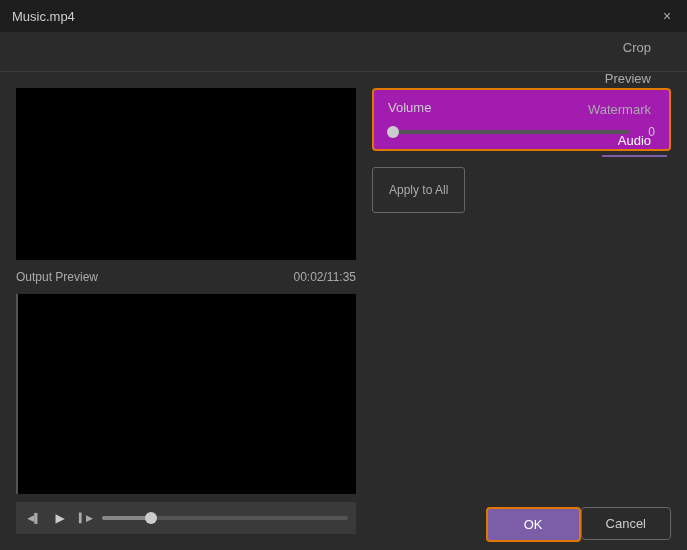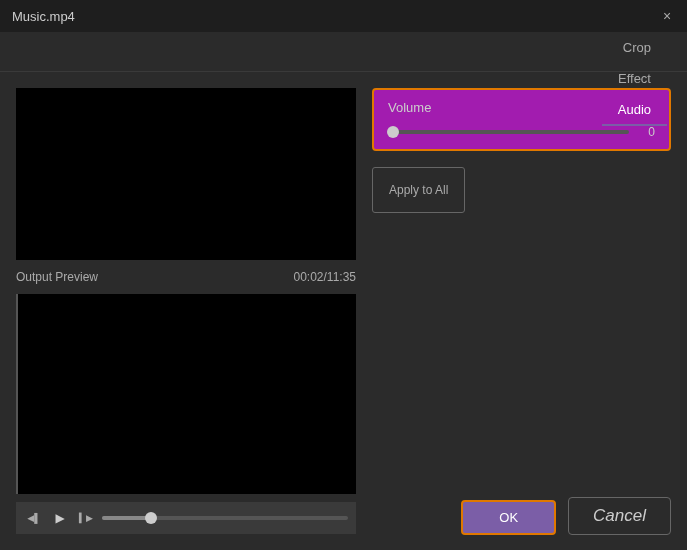--- a/index.html
+++ b/index.html
@@ -241,64 +241,65 @@
       padding: 15px 16px;
       font-size: 12px;
       border-radius: 3px;
       cursor: pointer;
       align-self: flex-start;
     }
 
     
     .bottom-buttons {
       position: absolute;
-      bottom: 15px;
+      bottom: 8px;
       right: 16px;
       display: flex;
-      gap: 12px;
-      align-items: flex-end;
+      align-items: flex-start;
     }
 
     .btn-ok {
       background: #7b5ea7;
       border: 2px solid #e07800;
       color: #fff;
       padding: 8px 36px;
       font-size: 13px;
       border-radius: 4px;
       cursor: pointer;
     }
 
     .btn-cancel {
       background: transparent;
       border: 1px solid #666;
       color: #ccc;
       padding: 8px 24px;
-      font-size: 17px;
+      font-size: 13px;
       border-radius: 4px;
       cursor: pointer;
-      font-style: italic;
     }
   </style>
 </head>
 <body>
 
 <div style="position:relative; width:687px; height:550px;">
 
   <div class="title-bar">
     <span class="title-bar-title">Music.mp4</span>
     <span class="title-bar-close">×</span>
   </div>
 
   <div class="tab-bar">
     <div class="tab">
       <span>Crop</span>
     </div>
     <div class="tab">
-      <span>Effect</span>
+      <span>Preview</span>
+    </div>
+    <div class="tab">
+      <span>Watermark</span>
     </div>
     <div class="tab active">
       <span>Audio</span>
     </div>
   </div>
 
   <div class="main-content">
 
     <div class="left-panel">
 

